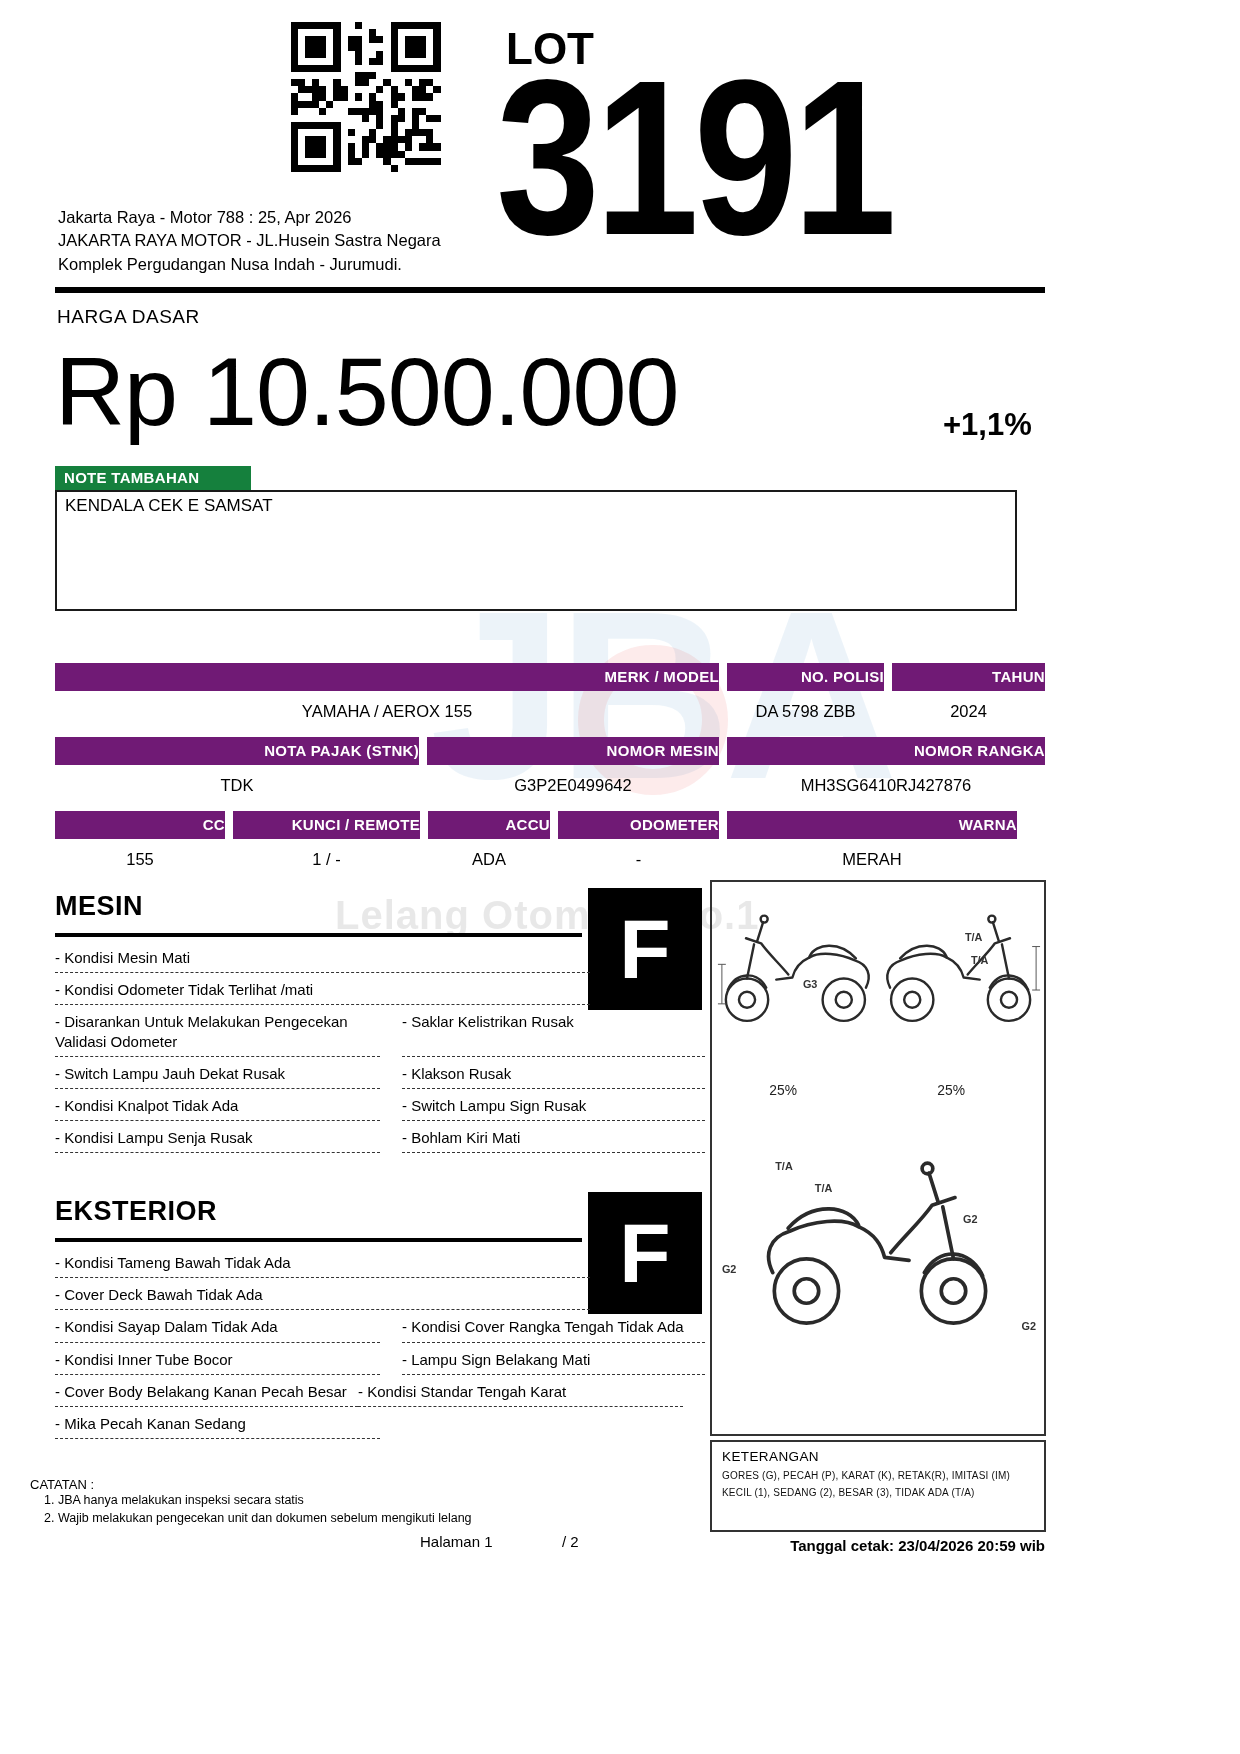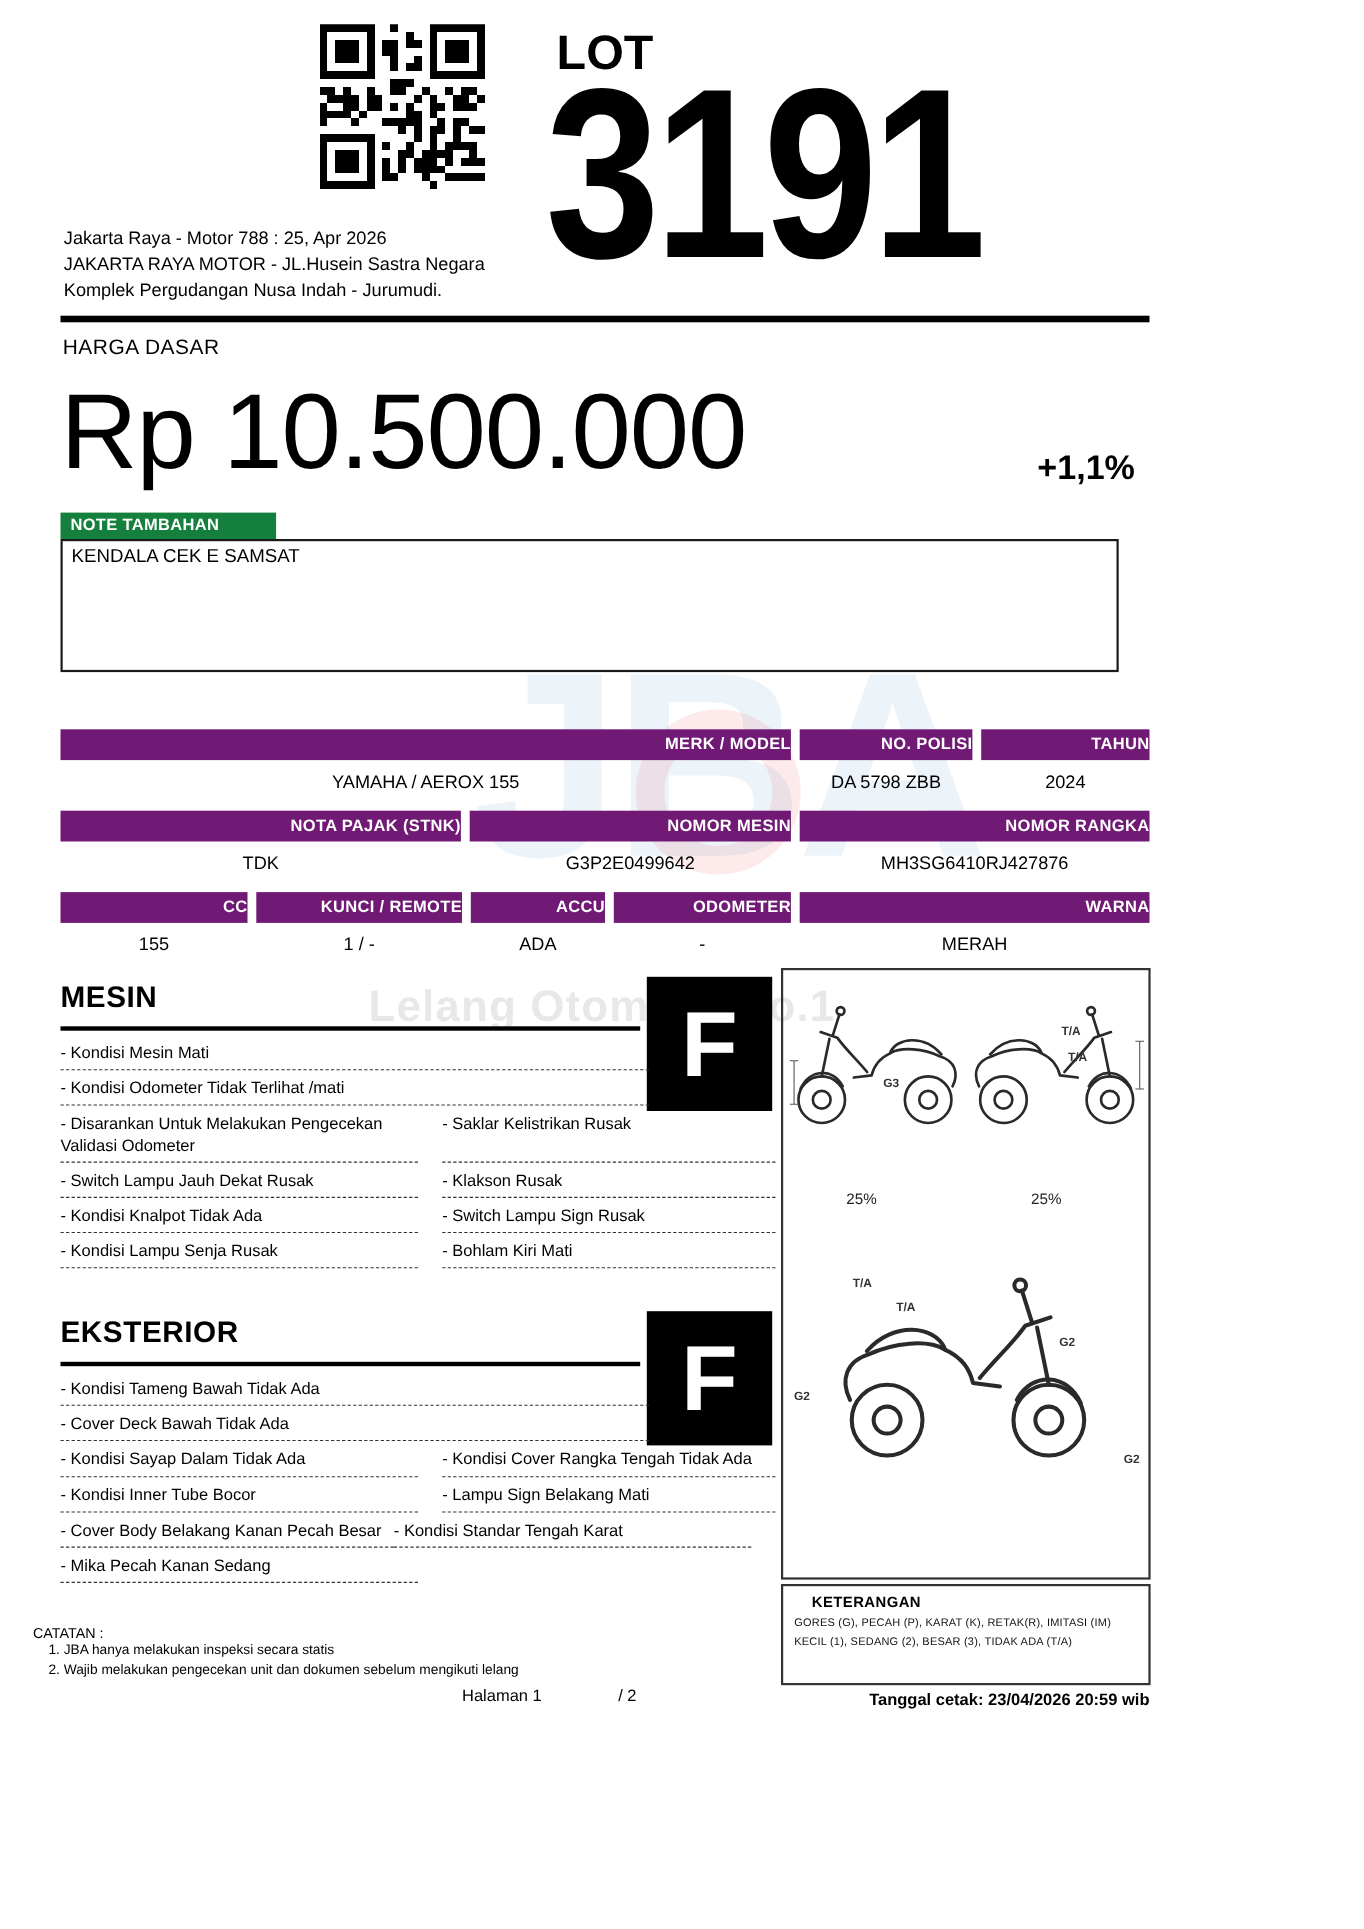--- a/index.html
+++ b/index.html
@@ -35,21 +35,21 @@
 
   
   .trow { position: absolute; left: 55px; width: 990px; display: flex; gap: 8px; }
   .th { background: #701a75; color: #fff; font-weight: bold; font-size: 15px; height: 28px; line-height: 28px; text-align: right; letter-spacing: .3px; }
   .tv { font-size: 16.5px; height: 36px; line-height: 36px; text-align: center; }
   #th1 { top: 663px; } #tv1 { top: 693px; }
   #th2 { top: 737px; } #tv2 { top: 767px; }
   #th3 { top: 811px; } #tv3 { top: 841px; }
   .w-a { width: 664px; } .w-b { width: 157px; } .w-c { width: 153px; }
   .w-d { width: 364px; } .w-e { width: 292px; } .w-f { width: 318px; }
-  .w-g { width: 170px; } .w-h { width: 187px; } .w-i { width: 122px; } .w-j { width: 161px; } .w-k { width: 318px; }
+  .w-g { width: 170px; } .w-h { width: 187px; } .w-i { width: 122px; } .w-j { width: 161px; } .w-k { width: 290px; }
 
   
   .sec-title { font-size: 27px; font-weight: bold; letter-spacing: .5px; }
   #mesin-title { left: 55px; top: 891px; }
   #mesin-rule  { left: 55px; top: 933px; width: 527px; height: 4px; background: #000; }
   #mesin-rows  { left: 55px; top: 941px; width: 650px; }
   #eks-title   { left: 55px; top: 1196px; }
   #eks-rule    { left: 55px; top: 1238px; width: 527px; height: 4px; background: #000; }
   #eks-rows    { left: 55px; top: 1246px; width: 650px; }
   .grade { width: 114px; height: 122px; background: #000; color: #fff; font-size: 84px; font-weight: bold; display: flex; align-items: center; justify-content: center; }
@@ -62,21 +62,21 @@
   .cond-row .r { width: 303px; }
   .cond-row.span .l { width: 535px; margin-right: 0; }
   .cond-row .cell.empty { border-bottom: none; }
 
   
   #diagram-box { left: 710px; top: 880px; width: 336px; height: 556px; border: 2px solid #333; }
   #diagram-box svg { width: 100%; height: 100%; }
   .dlab { font-size: 11px; font-weight: bold; fill: #333; font-family: "Liberation Sans", sans-serif; }
   .dlab.big { font-size: 14px; font-weight: normal; fill: #222; }
   #keterangan { left: 710px; top: 1440px; width: 336px; height: 92px; border: 2px solid #333; padding: 7px 10px; }
-  .ket-title { font-size: 13.5px; font-weight: bold; letter-spacing: .4px; margin-left: 16px; }
+  .ket-title { font-size: 13.5px; font-weight: normal; letter-spacing: .4px; }
   .ket-line { font-size: 10px; margin-top: 6px; color: #111; letter-spacing: .2px; }
 
   
   #catatan { left: 30px; top: 1477px; }
   .cat-title { font-size: 13px; }
   .cat-item { font-size: 12.5px; margin-left: 14px; line-height: 1.4; }
   #footer-page { left: 420px; top: 1533px; font-size: 15px; }
   #footer-of { left: 562px; top: 1533px; font-size: 15px; }
   #footer-printed { left: 780px; top: 1537px; width: 265px; text-align: right; font-size: 15px; font-weight: bold; }
 </style>

